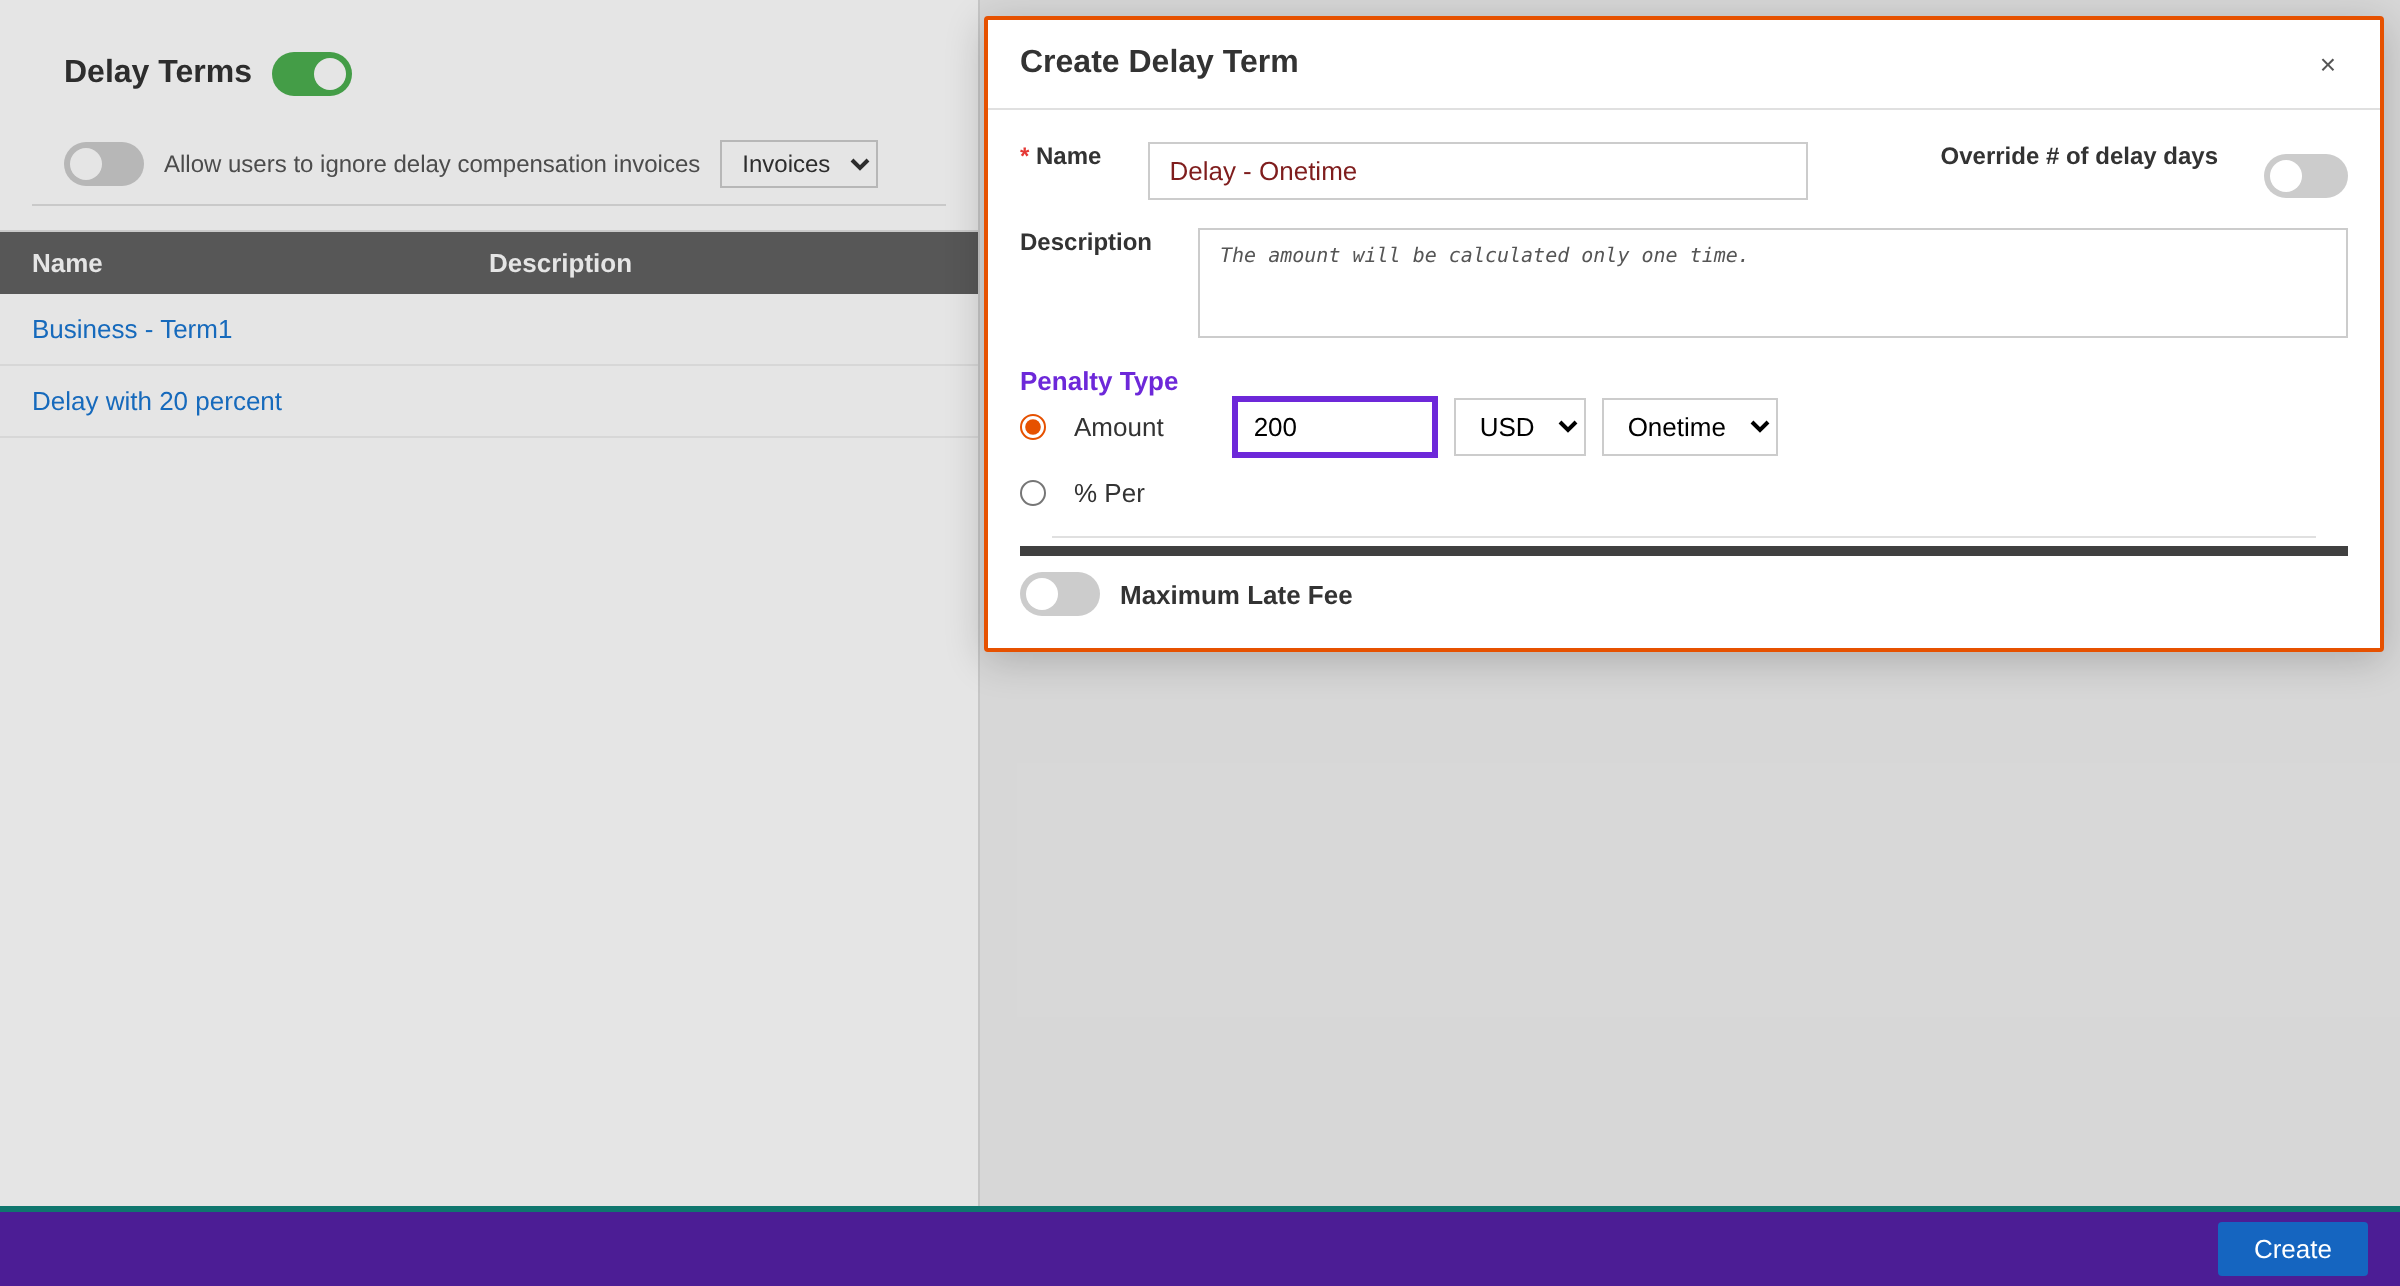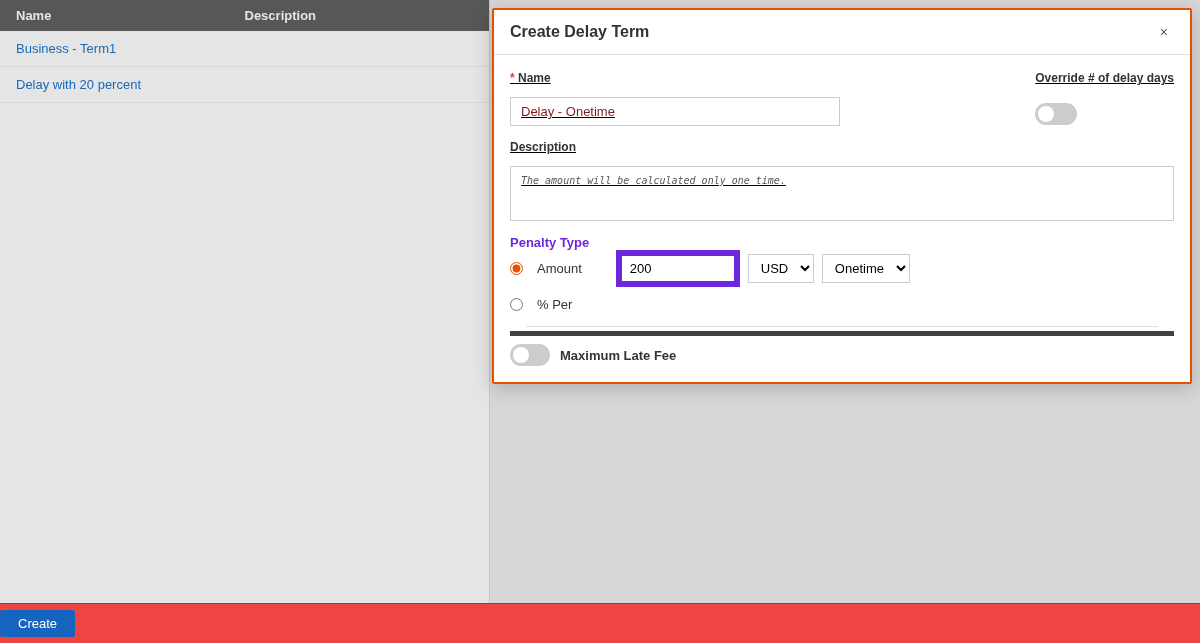--- a/index.html
+++ b/index.html
@@ -173,23 +173,22 @@
 
     .form-row {
       display: flex;
       gap: 24px;
       margin-bottom: 14px;
       align-items: flex-start;
     }
 
     .form-group {
       display: flex;
-      flex-direction: column;
-      gap: 12px;
-      text-decoration: underline;
+      flex-direction: row;
+      gap: 23px;
     }
 
     .form-group-wide {
       flex: 1;
     }
 
     .form-label {
       font-size: 12px;
       font-weight: bold;
       color: #333;
@@ -271,22 +270,22 @@
     }
 
     .amount-controls {
       display: flex;
       align-items: center;
       gap: 8px;
       margin-left: 20px;
     }
 
     .amount-input {
-      width: 124px;
-      border: 6px solid #6d28d9;
+      width: 103px;
+      border: 3px solid #6d28d9;
       padding: 5px 8px;
       font-size: 13px;
       outline: none;
     }
 
     .select-ctrl {
       border: 1px solid #ccc;
       padding: 5px 8px;
       font-size: 13px;
       background: #fff;
@@ -309,23 +308,24 @@
       color: #333;
     }
 
     
     .modal-footer {
       position: absolute;
       bottom: 0;
       left: 0;
       width: 1200px;
       height: 40px;
-      background: #ef4444;
-      border-top: 1px solid #0f766e;
-      display: flex;
+      background: #4c1d95;
+      border-top: 3px solid #0f766e;
+      display: flex;
+      justify-content: flex-end;
       align-items: center;
       padding-right: 16px;
     }
 
     .create-btn {
       background: #1565c0;
       color: #fff;
       border: none;
       padding: 6px 18px;
       font-size: 13px;
@@ -336,20 +336,34 @@
     .divider-line {
       border: none;
       border-bottom: 1px solid #e0e0e0;
       margin: 0 16px;
     }
   </style>
 </head>
 <body>
 
 <div class="bg-page">
+  <div class="page-header">
+    <div class="delay-terms-row">
+      <span style="font-size:16px;font-weight:bold;color:#333;">Delay Terms</span>
+      <div class="toggle-switch"></div>
+    </div>
+
+    <div class="allow-ignore-row">
+      <div class="toggle-switch-off"></div>
+      <span class="allow-ignore-label">Allow users to ignore delay compensation invoices</span>
+      <select class="invoices-select">
+        <option>Invoices</option>
+      </select>
+    </div>
+  </div>
 
   <div class="table-header">
     <span class="col-name">Name</span>
     <span class="col-desc">Description</span>
   </div>
 
   <div class="table-row">
     <span class="col-name">Business - Term1</span>
   </div>
   <div class="table-row">

